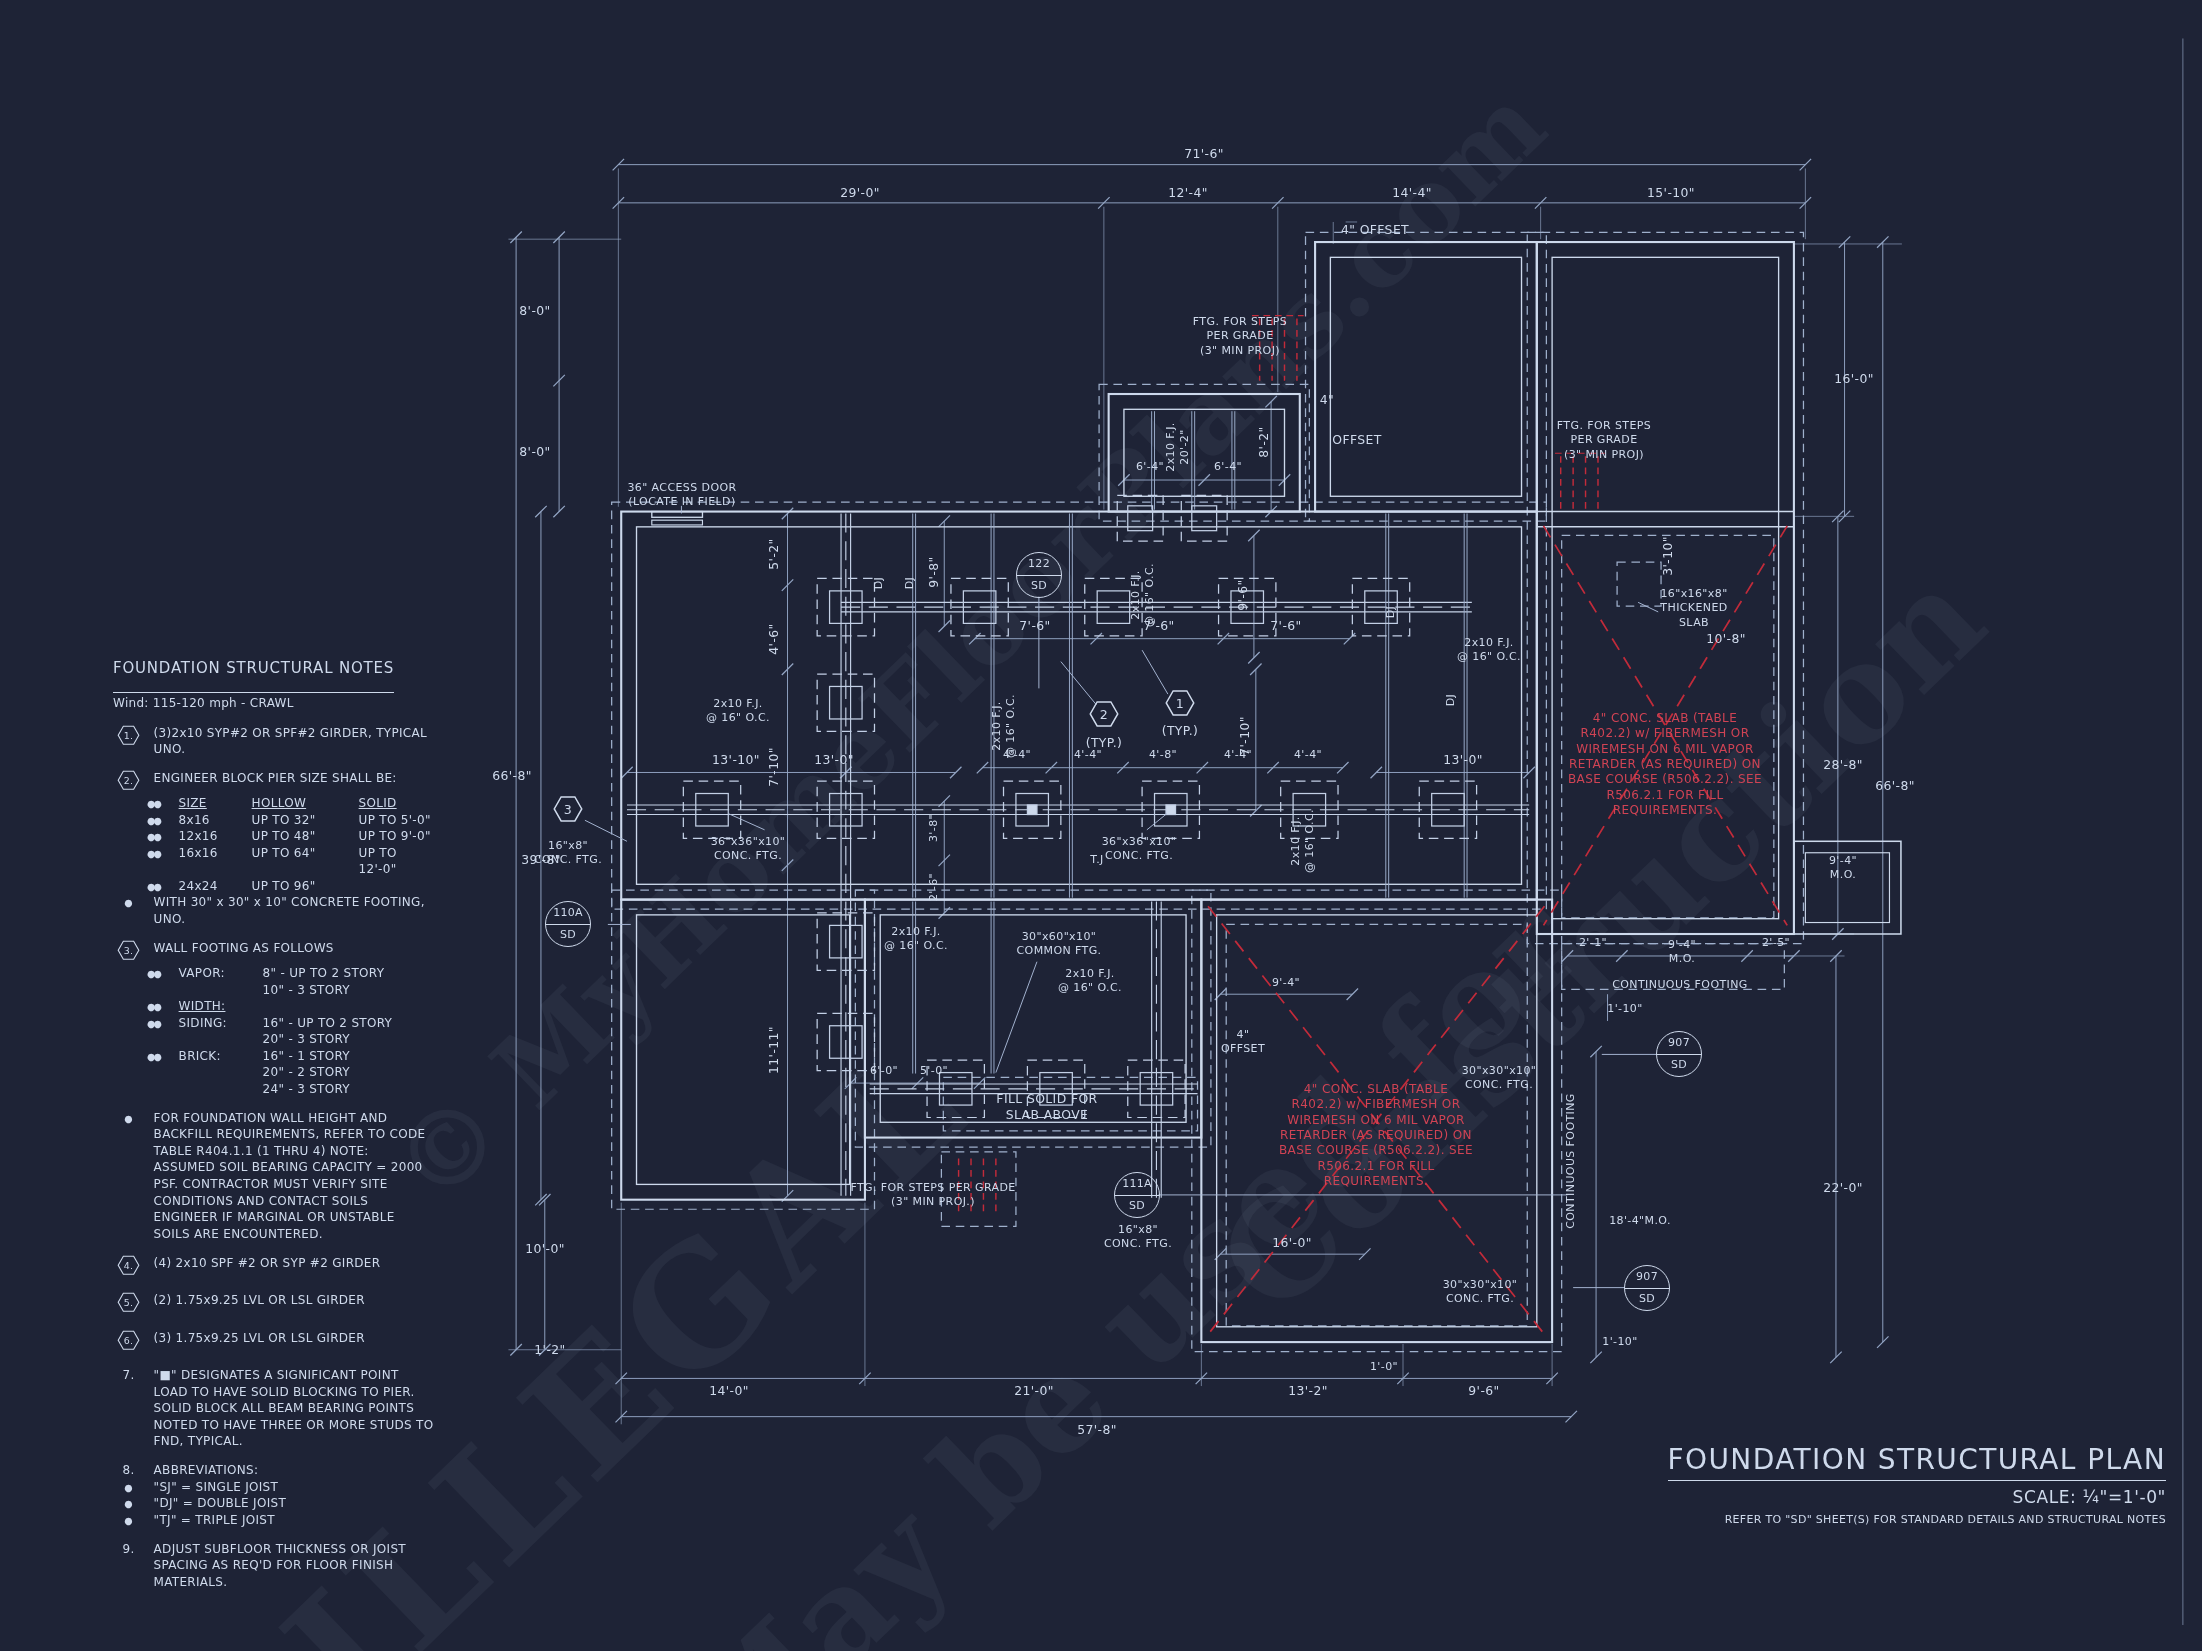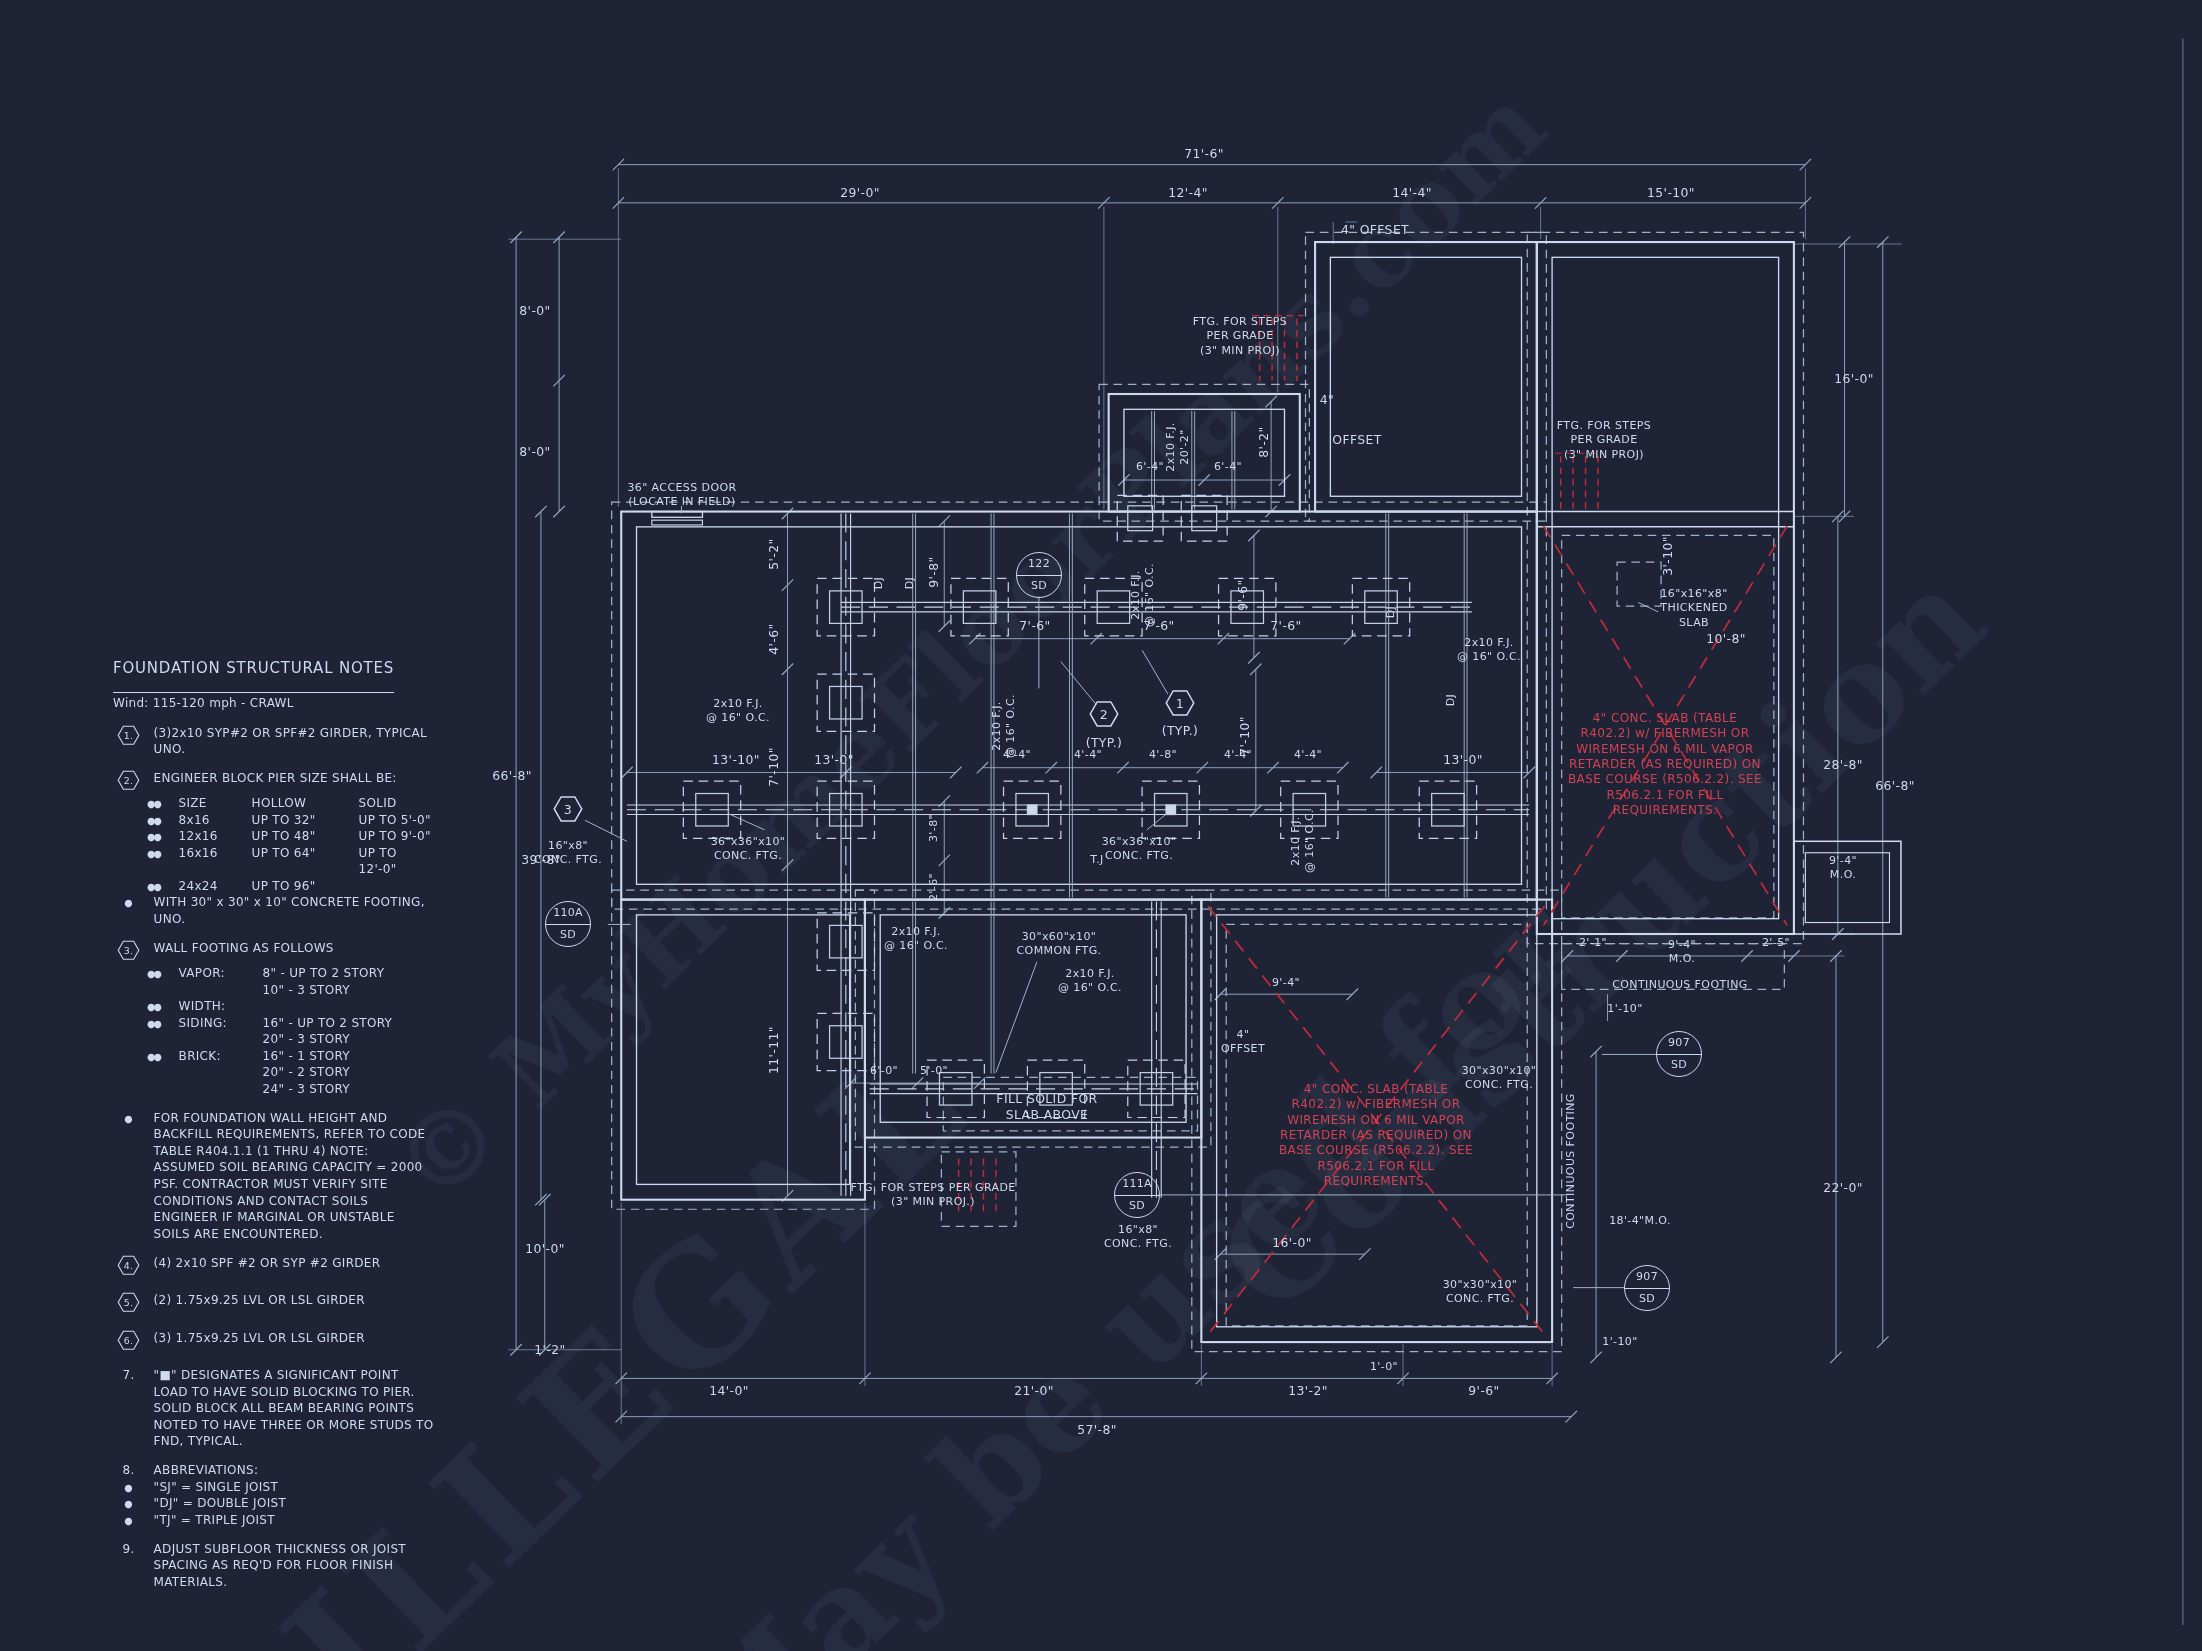--- a/index.html
+++ b/index.html
@@ -30,21 +30,21 @@
       display:inline-block;padding-bottom:13px;margin-bottom:1.9px;}
   .notes-sub{margin-bottom:13.4px;}
   .nrow{display:flex;gap:9.6px;align-items:flex-start;}
   .nrow.gap{margin-top:12.4px;}
   .nmark{width:31px;flex:none;text-align:center;}
   .nmark .b2{letter-spacing:-1.9px;font-size:9.6px;}
   .nmark .b1{font-size:9.6px;}
   .ntext{flex:1;}
   .grid3{display:grid;grid-template-columns:73px 107px auto;}
   .grid2{display:grid;grid-template-columns:84px auto;}
-  .und{}
+  .und{text-decoration:underline;}
   .sub .nmark{margin-left:25px;}
   
   .titleblock{position:absolute;right:36px;top:1443px;text-align:right;}
   .tb-title{font-size:28px;letter-spacing:1.4px;border-bottom:1.9px solid #cfdaec;padding-bottom:3.8px;display:inline-block;}
   .tb-scale{font-size:17px;margin-top:6.7px;letter-spacing:0.6px;}
   .tb-note{font-size:11px;margin-top:5.7px;letter-spacing:0.3px;}
 </style>
 </head>
 <body>
 
@@ -566,15 +566,20 @@
           <div class="nmark"><span class="b1">●</span></div>
           <div class="ntext">"TJ" = TRIPLE JOIST</div>
         </div>
         <div class="nrow gap">
           <div class="nmark">9.</div>
           <div class="ntext">ADJUST SUBFLOOR THICKNESS OR JOIST SPACING AS REQ'D FOR FLOOR FINISH MATERIALS.</div>
         </div>
       </div>
   </div>
 
+  <div class="titleblock">
+    <div class="tb-title">FOUNDATION STRUCTURAL PLAN</div>
+    <div class="tb-scale">SCALE: ¼"=1'-0"</div>
+    <div class="tb-note">REFER TO "SD" SHEET(S) FOR STANDARD DETAILS AND STRUCTURAL NOTES</div>
+  </div>
 
 </div>
 
 
 </body></html>

